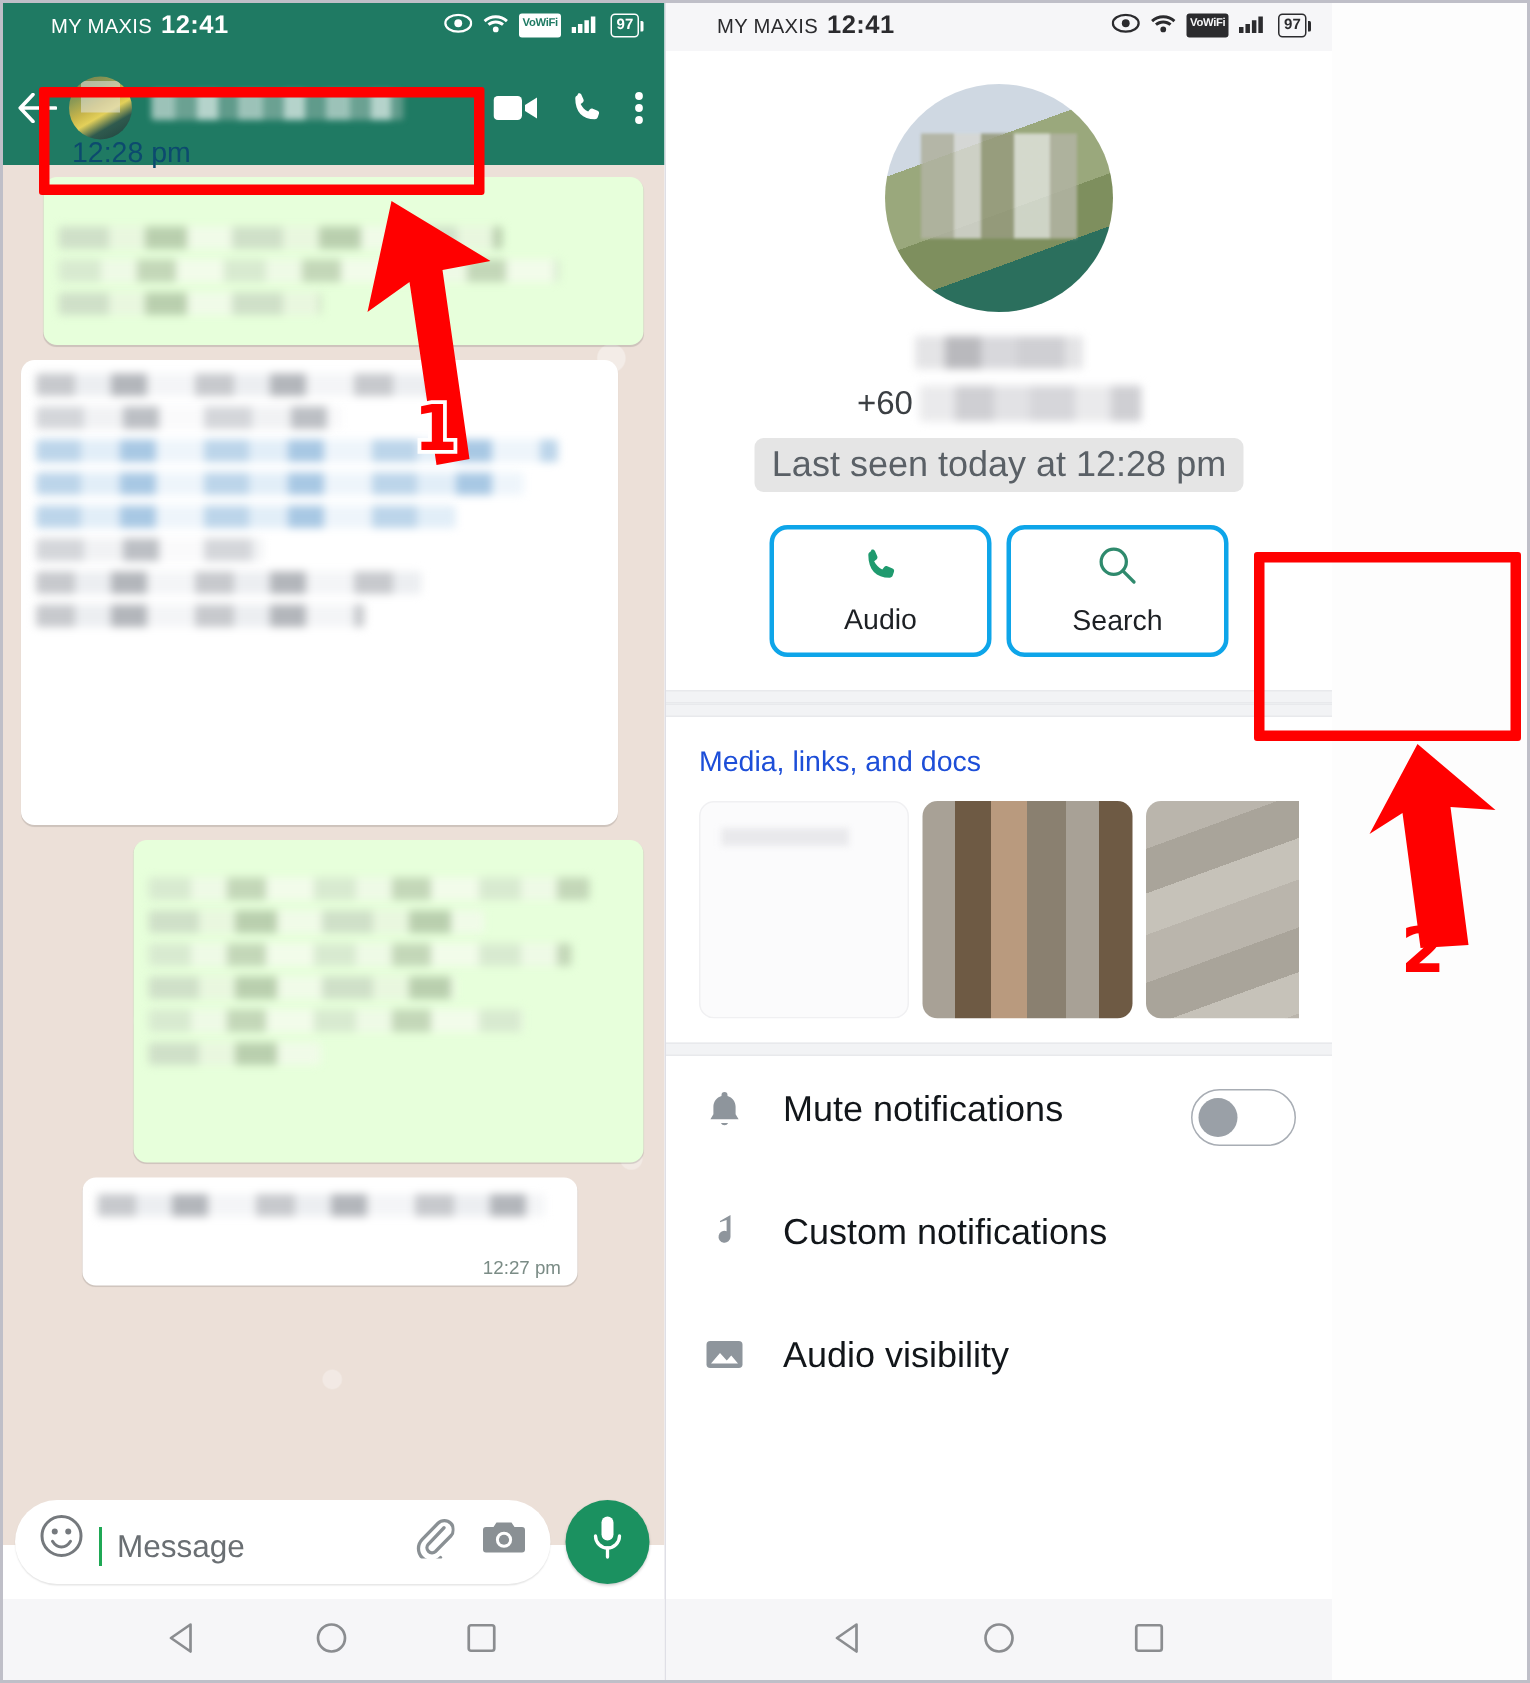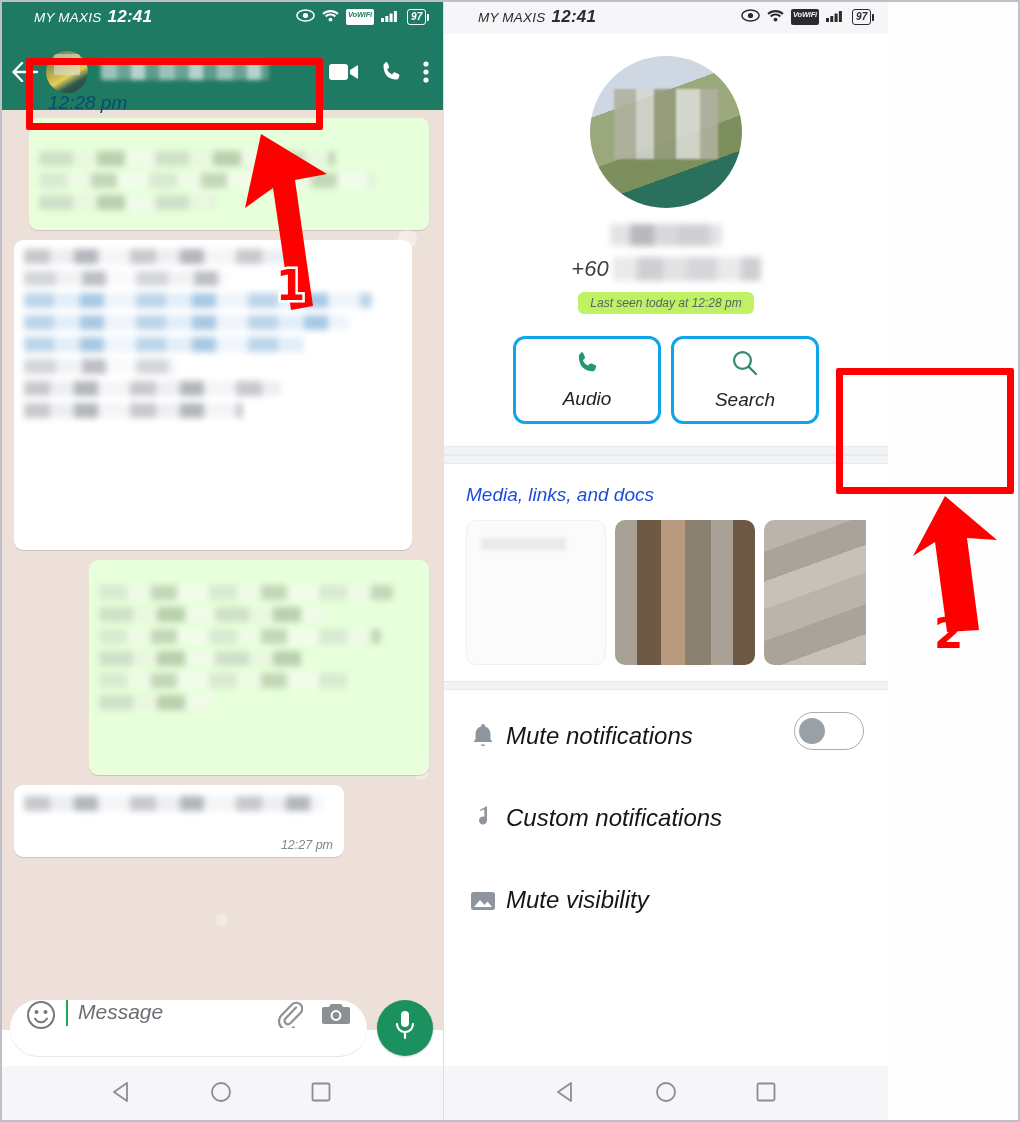--- a/index.html
+++ b/index.html
@@ -14,21 +14,20 @@
     width: 1020px; height: 1122px;
     background: #fdfdfd;
     display: flex;
   }
   
   .phone {
     position: relative;
     width: 444px; height: 1122px;
     overflow: hidden;
     background: #fff;
-    font-style: italic;
   }
   .phone.left  { border-right: 1px solid #dfdfe6; }
   .frame::before {
     content: ""; position: absolute; inset: 0;
     border: 2px solid #bfbfc8; pointer-events: none; z-index: 80;
   }
 
   
   .statusbar {
     height: 34px; display: flex; align-items: center;
@@ -128,21 +127,21 @@
   .bg-n2 { background: repeating-linear-gradient(90deg,#d4d6da 0 32px,#f1f2f4 32px 58px,#bcbfc4 58px 82px,#fafafb 82px 112px); }
 
   
   .inputbar {
     position: absolute; left: 0; right: 0; bottom: 56px;
     height: 76px; display: flex; align-items: center;
     padding: 0 10px; gap: 10px; z-index: 3;
   }
   .input-pill {
     flex: 1; height: 56px; background: #ffffff; border-radius: 28px;
-    display: flex; align-items: flex-start; padding: 0 16px; gap: 10px;
+    display: flex; align-items: flex-end; padding: 12px 16px; gap: 10px;
     box-shadow: 0 1px 1px rgba(0,0,0,.10);
   }
   .caret { width: 2px; height: 26px; background: #1fa855; }
   .msg-placeholder { flex: 1; font-size: 21px; color: #6a6f73; }
   .pill-icons { display: flex; align-items: center; gap: 18px; }
   .mic-btn {
     width: 56px; height: 56px; border-radius: 50%; background: #1b9160;
     display: flex; align-items: center; justify-content: center;
     box-shadow: 0 1px 2px rgba(0,0,0,.2);
   }
@@ -187,22 +186,22 @@
     display: flex; align-items: center; justify-content: center;
     gap: 4px; margin-bottom: 10px;
   }
   .ci-phone-prefix { font-size: 22px; color: #3b3f43; }
   .ci-blurnum {
     width: 148px; height: 24px; border-radius: 2px;
     background: repeating-linear-gradient(90deg,#eaeaec 0 24px,#cfcfd3 24px 50px,#e2e2e5 50px 74px,#d6d6da 74px 104px);
     filter: blur(3px);
   }
   .ci-lastseen {
-    display: inline-block; font-size: 12px; color: #5a6066;
-    background: #bef264; border-radius: 6px; padding: 4px 12px;
+    display: inline-block; font-size: 24px; color: #5a6066;
+    background: #e5e5e5; border-radius: 6px; padding: 4px 12px;
     margin-bottom: 22px;
   }
   .ci-actions { display: flex; gap: 10px; justify-content: center; padding: 0 14px; }
   .ci-action {
     flex: 1; max-width: 148px; height: 88px; border: 3px solid #0ea5e9;
     border-radius: 12px; background: #fff;
     display: flex; flex-direction: column; align-items: center;
     justify-content: center; gap: 8px;
   }
   .ci-action .lbl { font-size: 19px; color: #1d2024; }
@@ -220,21 +219,21 @@
   .thumb.doc::after {
     content:""; position:absolute; left:10%; top:12%; width:62%; height:8%;
     background: #e9e9ec; filter: blur(2px);
   }
   .thumb.p1 { background: repeating-linear-gradient(90deg,#a8a196 0 22px,#6e5a44 22px 46px,#b99a7e 46px 70px,#8a8070 70px 96px); filter: blur(.4px); }
   .thumb.p2 { background: repeating-linear-gradient(160deg,#bab5ac 0 30px,#a9a49a 30px 58px,#c6c2b9 58px 84px); }
   .thumb.p3 { background: repeating-linear-gradient(90deg,#1d1d1f 0 26px,#3a4046 26px 48px,#9fb5c0 48px 66px,#2a2e33 66px 90px); }
 
   .ci-settings { background: #fff; }
   .set-row {
-    display: flex; align-items: flex-end; gap: 8px;
+    display: flex; align-items: flex-start; gap: 24px;
     padding: 22px 24px; min-height: 82px;
   }
   .set-icon { width: 30px; display: flex; justify-content: center; }
   .set-label { flex: 1; font-size: 24px; color: #12161a; }
   .toggle {
     width: 70px; height: 38px; border-radius: 19px;
     border: 1.8px solid #a8adb4; background: #fff;
     display: flex; align-items: center; padding: 0 4px;
   }
   .toggle .knob { width: 26px; height: 26px; border-radius: 50%; background: #9aa0a7; }
@@ -347,21 +346,21 @@
 
         <div class="bubble out" style="width:340px;height:215px;">
           <div class="blurline bg-g2" style="width:92%;margin-top:16px;"></div>
           <div class="blurline bg-g1" style="width:70%;"></div>
           <div class="blurline bg-g2" style="width:88%;"></div>
           <div class="blurline bg-g1" style="width:64%;"></div>
           <div class="blurline bg-g2" style="width:78%;"></div>
           <div class="blurline bg-g1" style="width:36%;"></div>
         </div>
 
-        <div class="bubble in" style="width:330px;height:72px;">
+        <div class="bubble in" style="width:330px;height:72px;margin-left:41px;">
           <div class="blurline bg-n1" style="width:96%;margin-top:2px;"></div>
           <span class="tstamp">12:27 pm</span>
         </div>
 
       </div>
     </div>
 
     <div class="inputbar">
       <div class="input-pill">
         <span class="ic">
@@ -539,21 +538,21 @@
         </span>
         <span class="set-label">Custom notifications</span>
       </div>
       <div class="set-row">
         <span class="set-icon">
           <svg width="26" height="26" viewBox="0 0 26 26">
               <rect x="1" y="4" width="24" height="18" rx="2.5" fill="#8e959c"></rect>
               <path d="M4 19l6-7 4.5 5 3-3.4L22 19z" fill="#fff"></path>
             </svg>
         </span>
-        <span class="set-label">Mute visibility</span>
+        <span class="set-label">Audio visibility</span>
       </div>
     </div>
 
     <div class="navbar">
       <span class="nv">
         <svg width="24" height="24" viewBox="0 0 24 24">
             <path d="M17 3 L4 12 L17 21 Z" fill="none" stroke="#4a4e52" stroke-width="1.8" stroke-linejoin="round"></path>
           </svg>
       </span>
       <span class="nv">

